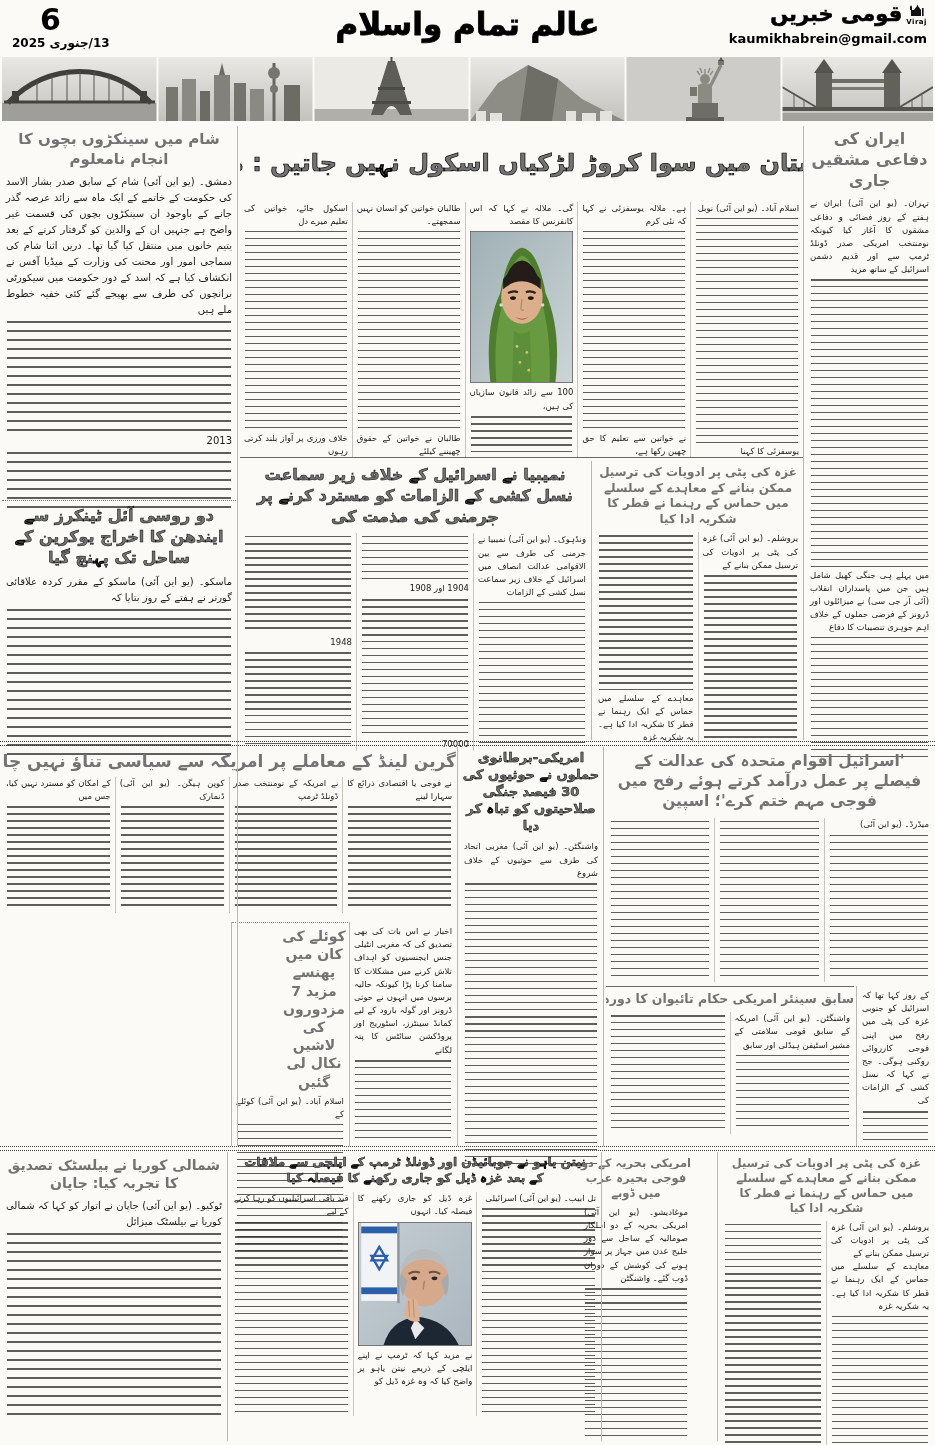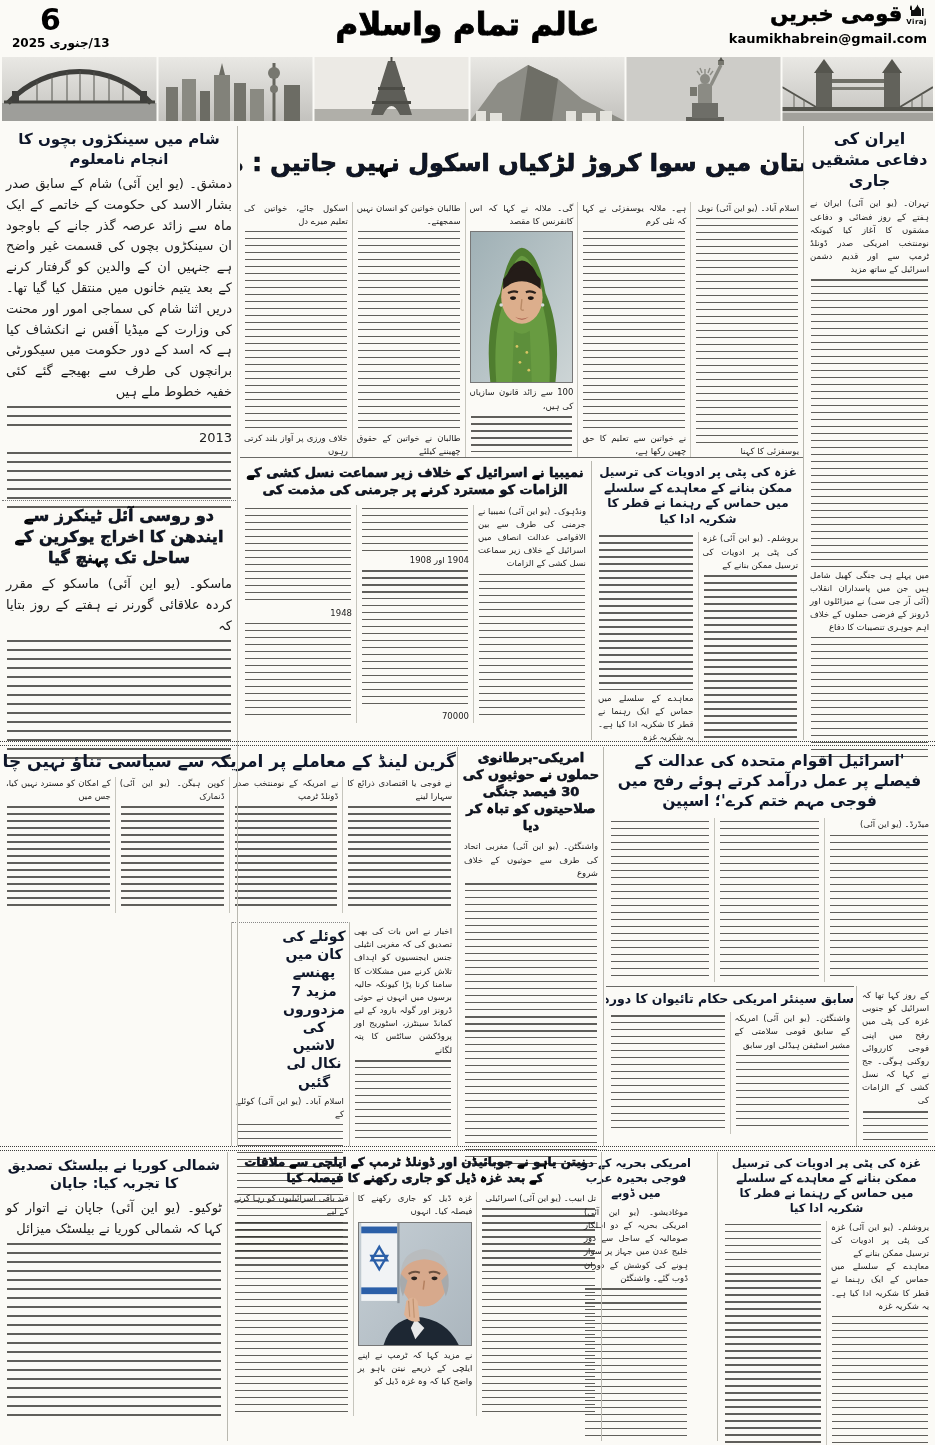--- a/index.html
+++ b/index.html
@@ -13,28 +13,28 @@
   .masthead{position:absolute;right:8px;top:2px;display:flex;direction:rtl;align-items:center;gap:4px;}
   .masthead .mh-name{font-size:21px;font-weight:bold;-webkit-text-stroke:0.6px #000;color:#000;direction:rtl;}
   .logo-box{display:flex;flex-direction:column;align-items:center;line-height:1;}
   .logo-box .viraj{font-size:7px;font-weight:bold;color:#000;letter-spacing:0.5px;}
   .email{position:absolute;right:8px;top:31px;font-size:13px;font-weight:bold;color:#000;}
   
   .banner{position:absolute;left:2px;top:57px;width:931px;height:64px;background:#cfcfcb;}
   .banner svg{display:block;}
   
   .art{position:absolute;box-sizing:border-box;}
-  .hl{direction:rtl;text-align:center;font-weight:bold;color:#0f172a;line-height:1.3;}
+  .hl{direction:rtl;text-align:center;font-weight:bold;color:#737373;line-height:1.3;}
   .hl-huge{font-size:24px;white-space:nowrap;overflow:hidden;height:76px;display:flex;align-items:center;justify-content:center;-webkit-text-stroke:0.7px #000;}
   .hl-heavy{-webkit-text-stroke:0.5px #000;}
   .cols{display:flex;direction:rtl;}
   .col{flex:1;display:flex;flex-direction:column;padding:0 4px;border-left:1px solid #c6c5bd;min-width:0;}
   .col:last-child{border-left:none;}
   .bt{direction:rtl;text-align:justify;font-size:8.5px;line-height:1.55;color:#1b1b1b;}
-  .bt-big{font-size:13px;line-height:1.6;}
+  .bt-big{font-size:10px;line-height:1.6;}
   .fill{flex:1;margin:3px 1px 2px;background:repeating-linear-gradient(#34332f 0,#34332f 1.5px,transparent 1.5px,transparent 7px);opacity:.78;}
   .fill-big{background:repeating-linear-gradient(#34332f 0,#34332f 1.8px,transparent 1.8px,transparent 9px);}
   .photo{border:1px solid #777;background:#ccc;margin:3px 0;}
   .photo svg{display:block;}
   
   .vr{position:absolute;width:1px;background:#b9b8b0;}
   .hr-dot{position:absolute;height:3px;border-top:1px dotted #3c3c3c;border-bottom:1px dotted #3c3c3c;}
   .hr-solid{position:absolute;height:0;border-top:1px solid #6a6a66;}
 </style>
 </head>
@@ -256,21 +256,21 @@
     <div class="hl hl-heavy" style="font-size:16px;padding:5px 0 6px;">دو روسی آئل ٹینکرز سے ایندھن کا اخراج یوکرین کے ساحل تک پہنچ گیا</div>
     <div class="cols" style="height:188px;">
       <div class="col">
         <div class="bt bt-big">ماسکو۔ (یو این آئی) ماسکو کے مقرر کردہ علاقائی گورنر نے ہفتے کے روز بتایا کہ</div>
         <div class="fill fill-big"></div>
       </div>
     </div>
   </div>
 
   <div class="art" style="left:240px;top:461px;width:350px;height:279px;">
-    <div class="hl hl-heavy" style="font-size:13px;padding:4px 6px 6px;">نمیبیا نے اسرائیل کے خلاف زیر سماعت نسل کشی کے الزامات کو مسترد کرنے پر جرمنی کی مذمت کی</div>
+    <div class="hl hl-heavy" style="font-size:16px;padding:4px 6px 6px;">نمیبیا نے اسرائیل کے خلاف زیر سماعت نسل کشی کے الزامات کو مسترد کرنے پر جرمنی کی مذمت کی</div>
     <div class="cols" style="height:218px;">
       <div class="col">
         <div class="bt">ونڈہوک۔ (یو این آئی) نمیبیا نے جرمنی کی طرف سے بین الاقوامی عدالت انصاف میں اسرائیل کے خلاف زیر سماعت نسل کشی کے الزامات</div>
         <div class="fill"></div>
       </div>
       <div class="col">
         <div class="fill" style="flex:0 0 44px;"></div>
         <div class="bt">1904 اور 1908</div>
         <div class="fill"></div>
         <div class="bt">70000</div>

